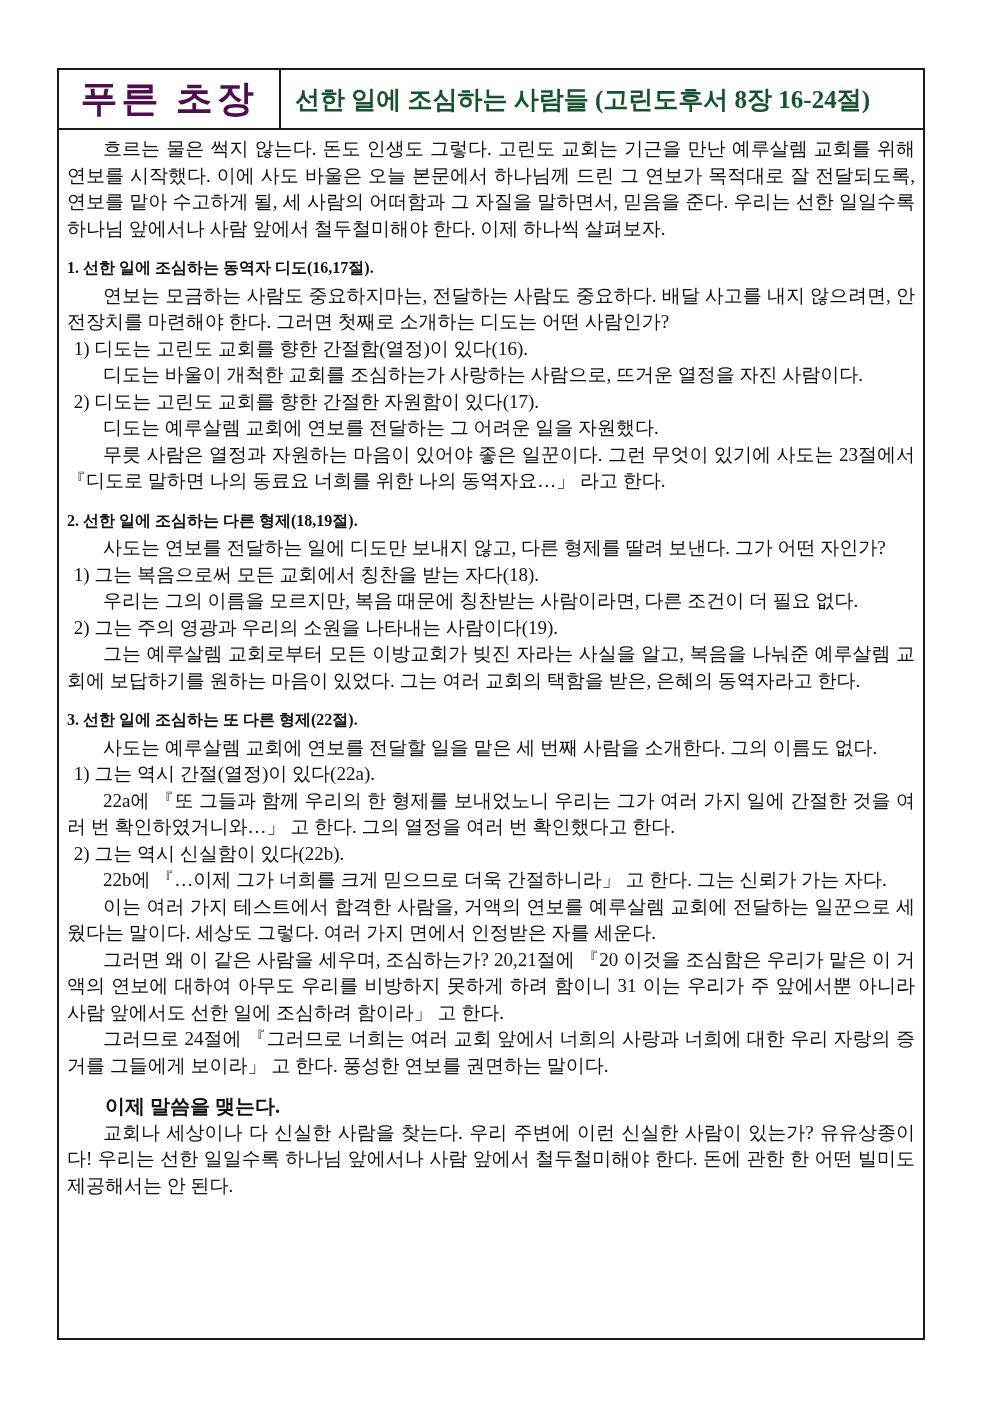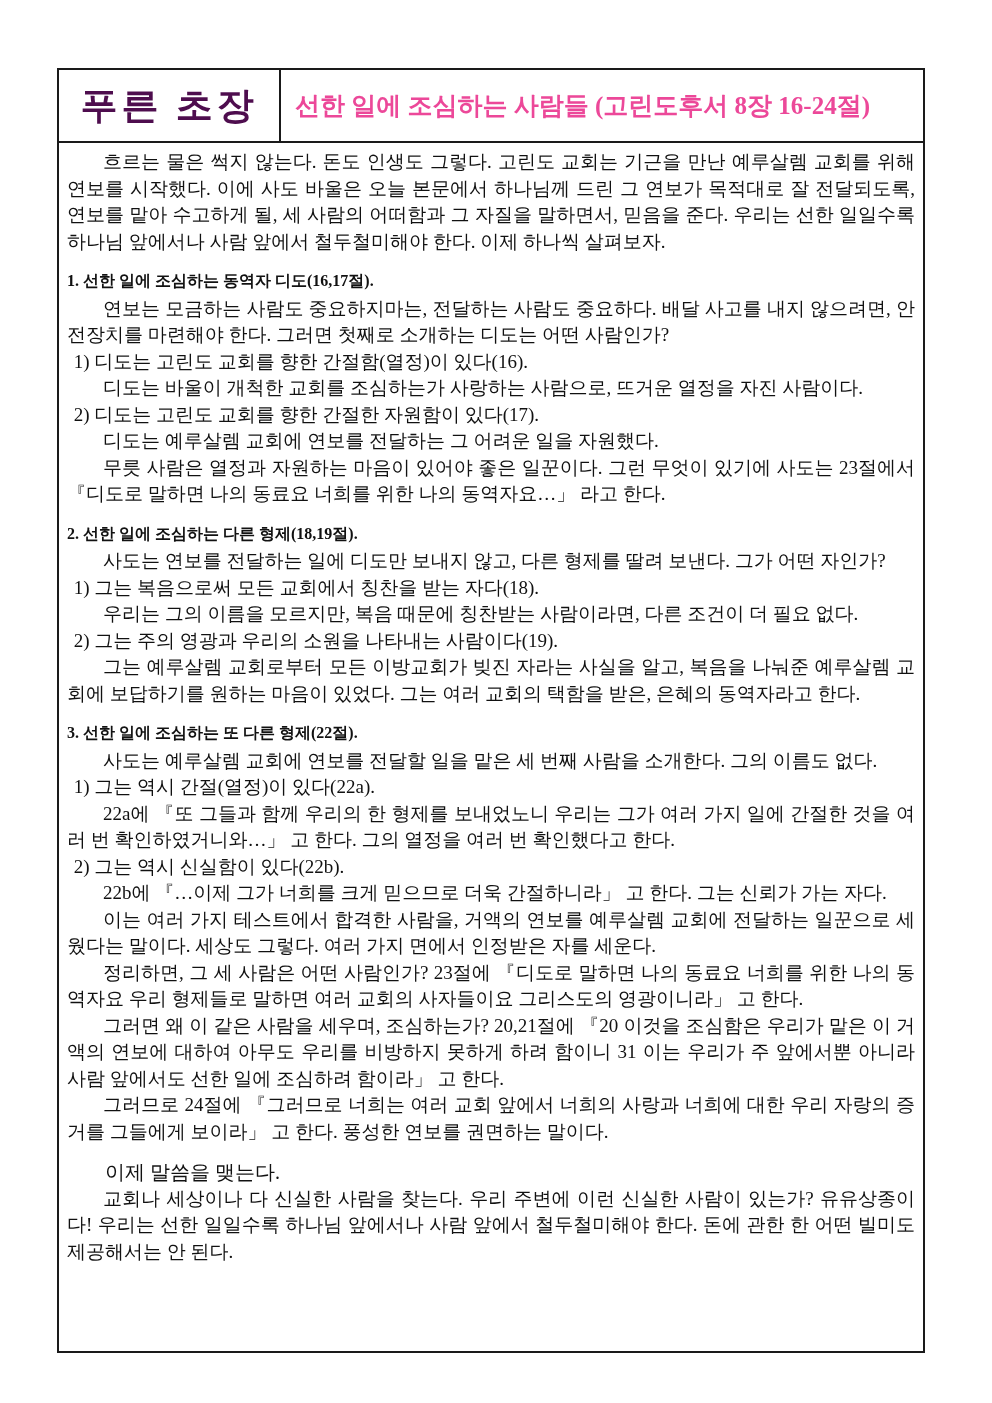--- a/index.html
+++ b/index.html
@@ -20,21 +20,21 @@
     top: 68px;
     width: 868px;
     box-sizing: border-box;
   }
   
   .header-box {
     display: flex;
     border: 2px solid #1a1a1a;
     border-bottom: none;
     box-sizing: border-box;
-    height: 73px;
+    height: 60px;
   }
   .masthead-cell {
     width: 222px;
     box-sizing: border-box;
     border-right: 2px solid #1a1a1a;
     display: flex;
     align-items: center;
     justify-content: center;
   }
   .masthead {
@@ -46,21 +46,21 @@
   }
   .title-cell {
     flex: 1;
     display: flex;
     align-items: center;
     padding-left: 14px;
   }
   .doc-title {
     font-size: 25px;
     font-weight: bold;
-    color: #ec4899;
+    color: #14532d;
     white-space: nowrap;
   }
   
   .body-box {
     border: 2px solid #1a1a1a;
     box-sizing: border-box;
     min-height: 1212px;
     padding: 6px 8px 7px 8px;
     font-size: 19px;
     line-height: 26.5px;
@@ -75,21 +75,21 @@
   }
   .section-heading {
     margin: 13px 0 1px 0;
     font-size: 16px;
     font-weight: bold;
     text-indent: 0;
   }
   .closing-heading {
     margin: 14px 0 0 0;
     font-size: 20px;
-    font-weight: normal;
+    font-weight: bold;
     text-indent: 1.9em;
   }
 </style>
 </head>
 <body>
 
 <div class="sheet">
 
   <div class="header-box">
     <div class="masthead-cell">
@@ -119,21 +119,20 @@
     <p class="block num">2) 그는 주의 영광과 우리의 소원을 나타내는 사람이다(19).</p>
     <p class="block">그는 예루살렘 교회로부터 모든 이방교회가 빚진 자라는 사실을 알고, 복음을 나눠준 예루살렘 교회에 보답하기를 원하는 마음이 있었다. 그는 여러 교회의 택함을 받은, 은혜의 동역자라고 한다.</p>
 
     <p class="section-heading">3. 선한 일에 조심하는 또 다른 형제(22절).</p>
     <p class="block">사도는 예루살렘 교회에 연보를 전달할 일을 맡은 세 번째 사람을 소개한다. 그의 이름도 없다.</p>
     <p class="block num">1) 그는 역시 간절(열정)이 있다(22a).</p>
     <p class="block">22a에 『또 그들과 함께 우리의 한 형제를 보내었노니 우리는 그가 여러 가지 일에 간절한 것을 여러 번 확인하였거니와…」 고 한다. 그의 열정을 여러 번 확인했다고 한다.</p>
     <p class="block num">2) 그는 역시 신실함이 있다(22b).</p>
     <p class="block">22b에 『…이제 그가 너희를 크게 믿으므로 더욱 간절하니라」 고 한다. 그는 신뢰가 가는 자다.</p>
     <p class="block">이는 여러 가지 테스트에서 합격한 사람을, 거액의 연보를 예루살렘 교회에 전달하는 일꾼으로 세웠다는 말이다. 세상도 그렇다. 여러 가지 면에서 인정받은 자를 세운다.</p>
-    <p class="block">정리하면, 그 세 사람은 어떤 사람인가? 23절에 『디도로 말하면 나의 동료요 너희를 위한 나의 동역자요 우리 형제들로 말하면 여러 교회의 사자들이요 그리스도의 영광이니라」 고 한다.</p>
     <p class="block">그러면 왜 이 같은 사람을 세우며, 조심하는가? 20,21절에 『20 이것을 조심함은 우리가 맡은 이 거액의 연보에 대하여 아무도 우리를 비방하지 못하게 하려 함이니 31 이는 우리가 주 앞에서뿐 아니라 사람 앞에서도 선한 일에 조심하려 함이라」 고 한다.</p>
     <p class="block">그러므로 24절에 『그러므로 너희는 여러 교회 앞에서 너희의 사랑과 너희에 대한 우리 자랑의 증거를 그들에게 보이라」 고 한다. 풍성한 연보를 권면하는 말이다.</p>
 
     <p class="closing-heading">이제 말씀을 맺는다.</p>
     <p class="block">교회나 세상이나 다 신실한 사람을 찾는다. 우리 주변에 이런 신실한 사람이 있는가? 유유상종이다! 우리는 선한 일일수록 하나님 앞에서나 사람 앞에서 철두철미해야 한다. 돈에 관한 한 어떤 빌미도 제공해서는 안 된다.</p>
 
   </div>
 </div>
 
 </body></html>

